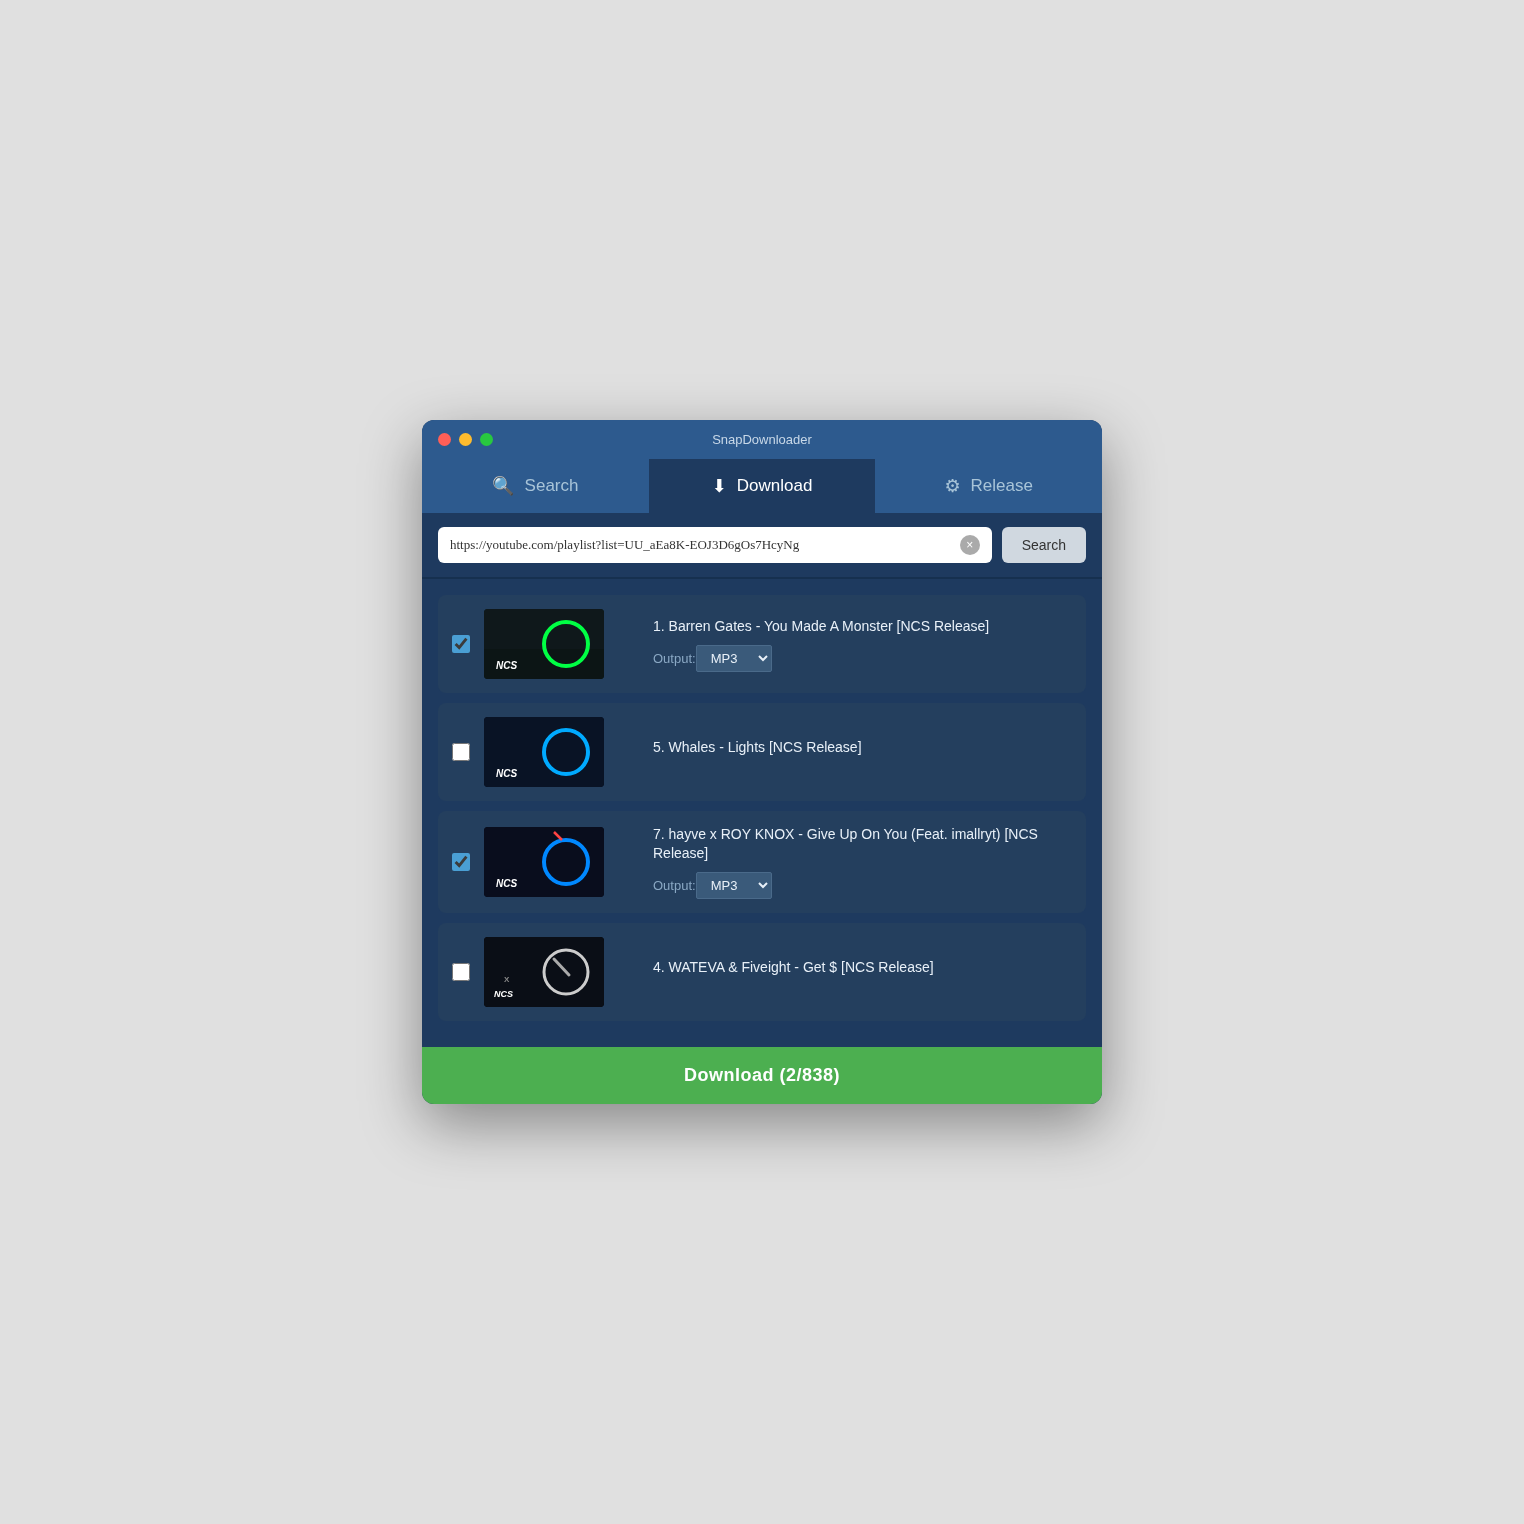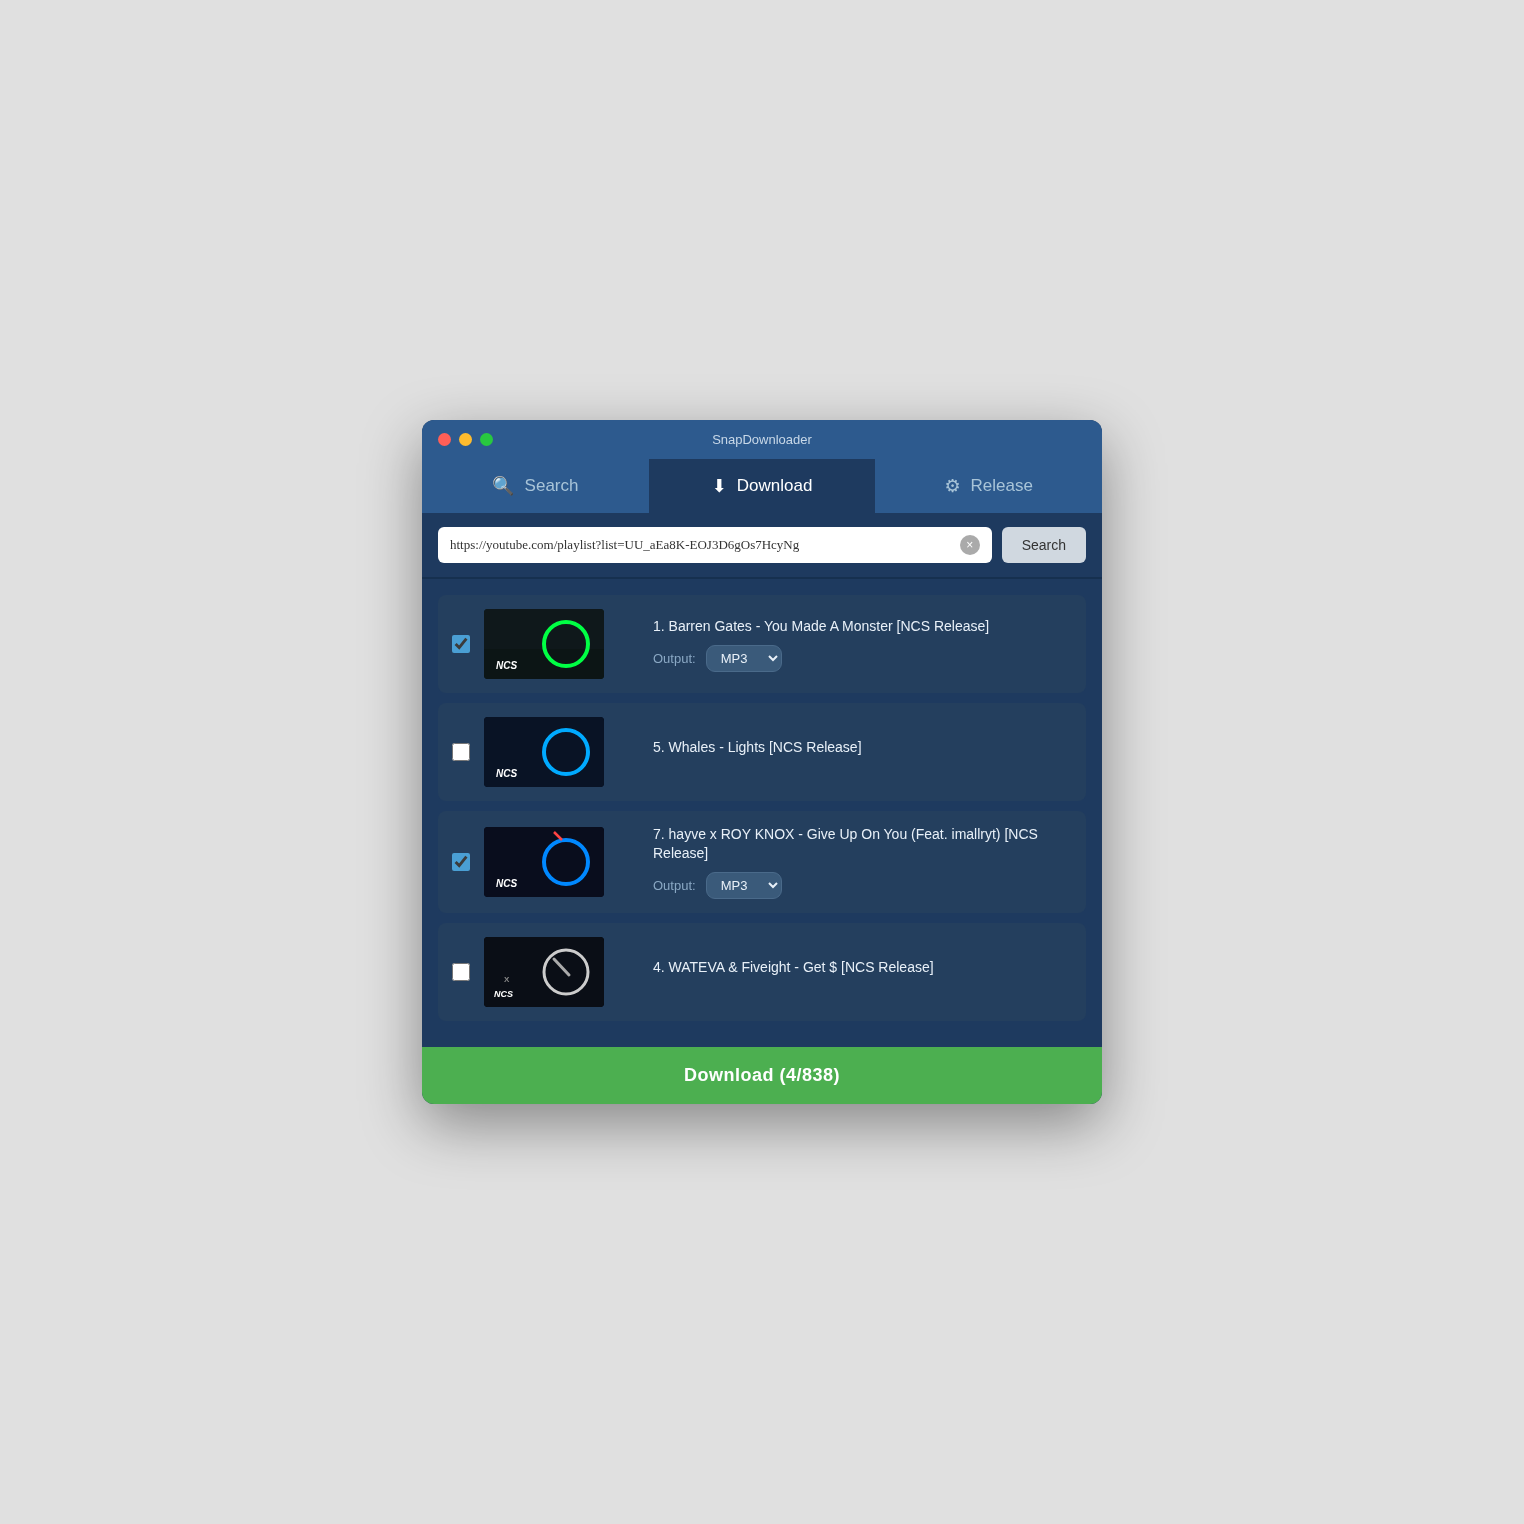--- a/index.html
+++ b/index.html
@@ -199,32 +199,31 @@
       color: #e8f0f8;
       font-size: 14px;
       font-weight: 500;
       margin-bottom: 10px;
       line-height: 1.3;
     }
 
     .track-output {
       display: flex;
       align-items: center;
-      gap: 10px;
     }
 
     .output-label {
       color: #8aa8c4;
       font-size: 13px;
     }
 
     .format-select {
       background: #3a5a7a;
       border: 1px solid #4a6a8a;
-      border-radius: 9px;
+      border-radius: 2px;
       padding: 4px 10px;
       color: #e8f0f8;
       font-size: 13px;
       cursor: pointer;
       outline: none;
     }
 
     .download-btn {
       width: 100%;
       background: #4caf50;
@@ -364,14 +363,14 @@
         </svg>
       </div>
       <div class="track-info">
         <div class="track-title">4. WATEVA &amp; Fiveight - Get $ [NCS Release]</div>
       </div>
     </div>
 
   </div>
 
   
-  <button class="download-btn">Download (4/838)</button>
+  <button class="download-btn">Download (2/838)</button>
 </div>
 
 </body></html>

